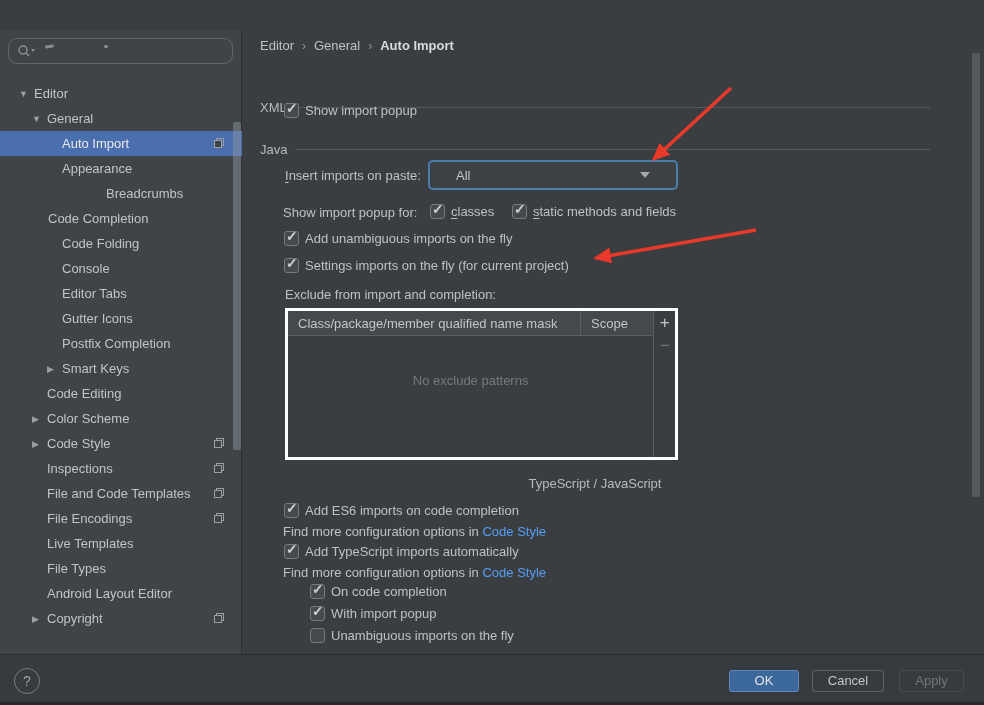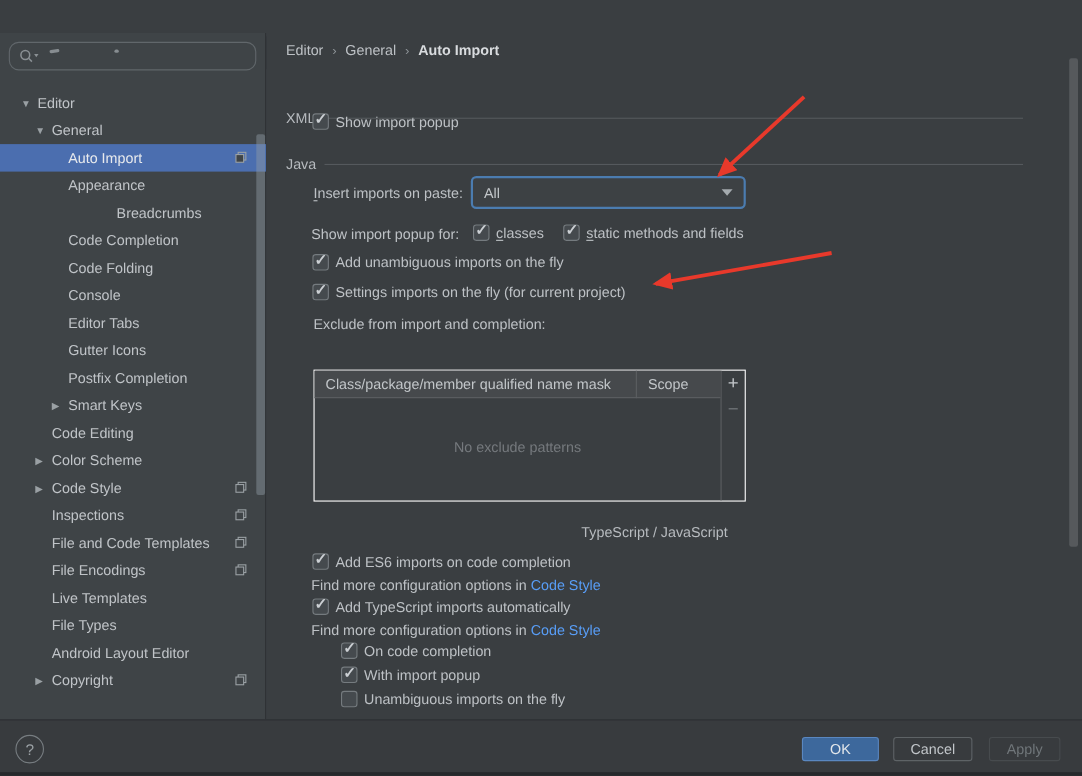--- a/index.html
+++ b/index.html
@@ -42,25 +42,25 @@
   .sec .line { flex:1; height:1px; background:#55595d; margin-left:8px; }
   .row { position:absolute; display:flex; align-items:center; gap:6px; }
   .txtrow { position:absolute; }
   .cb { width:15px; height:15px; background:#454a4e; border:1px solid #757b7f; border-radius:3px; position:relative; flex:none; cursor:pointer; }
   .cb .mark { display:none; position:absolute; top:-4px; left:1px; color:#cbcfd3; font-size:14px; font-weight:bold; }
   .cb.checked .mark { display:block; }
   .mn { text-decoration:underline; text-underline-offset:2px; }
   .link { color:#589df6; cursor:pointer; }
   
   #combo { position:absolute; left:186px; top:130px; width:250px; height:30px; border:2px solid #4b7cb0;
-           border-radius:5px; background:#3d4144; display:flex; align-items:center; padding:0 10px; cursor:pointer;justify-content:flex-end; }
+           border-radius:5px; background:#3d4144; display:flex; align-items:center; padding:0 26px; cursor:pointer;justify-content:flex-end; }
   #combo .val { flex:1; color:#c3c7ca; }
   .caret { width:0; height:0; border-left:5px solid transparent; border-right:5px solid transparent; border-top:6px solid #a4aaae; }
   
-  #xtable { position:absolute; left:43px; top:278px; width:393px; height:120px; border:1px solid #ffffff; display:flex; background:#3a3e41;margin-top:28px; }
+  #xtable { position:absolute; left:43px; top:278px; width:393px; height:152px; border:3px solid #ffffff; display:flex; background:#3a3e41; }
   #xt-main { width:369px; position:relative; }
   #xt-head { height:25px; background:#46494c; border-bottom:1px solid #5b5f62; display:flex; align-items:center; }
   #xt-col1 { width:293px; padding-left:10px; border-right:1px solid #5b5f62; height:25px; line-height:25px; color:#c2c6c9; overflow:hidden; white-space:nowrap; }
   #xt-col2 { padding-left:10px; color:#c2c6c9; }
   #xt-empty { position:absolute; left:0; top:62px; width:100%; text-align:center; color:#75797d; }
   #xt-toolbar { width:22px; border-left:1px solid #5b5f62; display:flex; flex-direction:column; align-items:center; }
   #xt-add { color:#c3c7cb; font-size:17px; line-height:24px; cursor:pointer; }
   #xt-del { color:#6f7477; font-size:17px; line-height:22px; }
   
   #main-scroll { position:absolute; left:972px; top:53px; width:8px; height:444px; background:#56595c; border-radius:2px; }
@@ -116,21 +116,21 @@
               <rect x="3.5" y="1.5" width="7" height="7" fill="none" stroke="#9aa0a4"></rect>
               <rect x="1.5" y="3.5" width="7" height="7" fill="#3f4447" stroke="#9aa0a4"></rect>
             </svg></span>
         </div>
         <div class="trow" style="padding-left: 62px;">
           <span>Appearance</span>
         </div>
         <div class="trow" style="padding-left: 62px; margin-left: 44px;">
           <span>Breadcrumbs</span>
         </div>
-        <div class="trow" style="padding-left: 62px;">
+        <div class="trow" style="padding-left: 48px;">
           <span>Code Completion</span>
         </div>
         <div class="trow" style="padding-left: 62px;">
           <span>Code Folding</span>
         </div>
         <div class="trow" style="padding-left: 62px;">
           <span>Console</span>
         </div>
         <div class="trow" style="padding-left: 62px;">
           <span>Editor Tabs</span>

